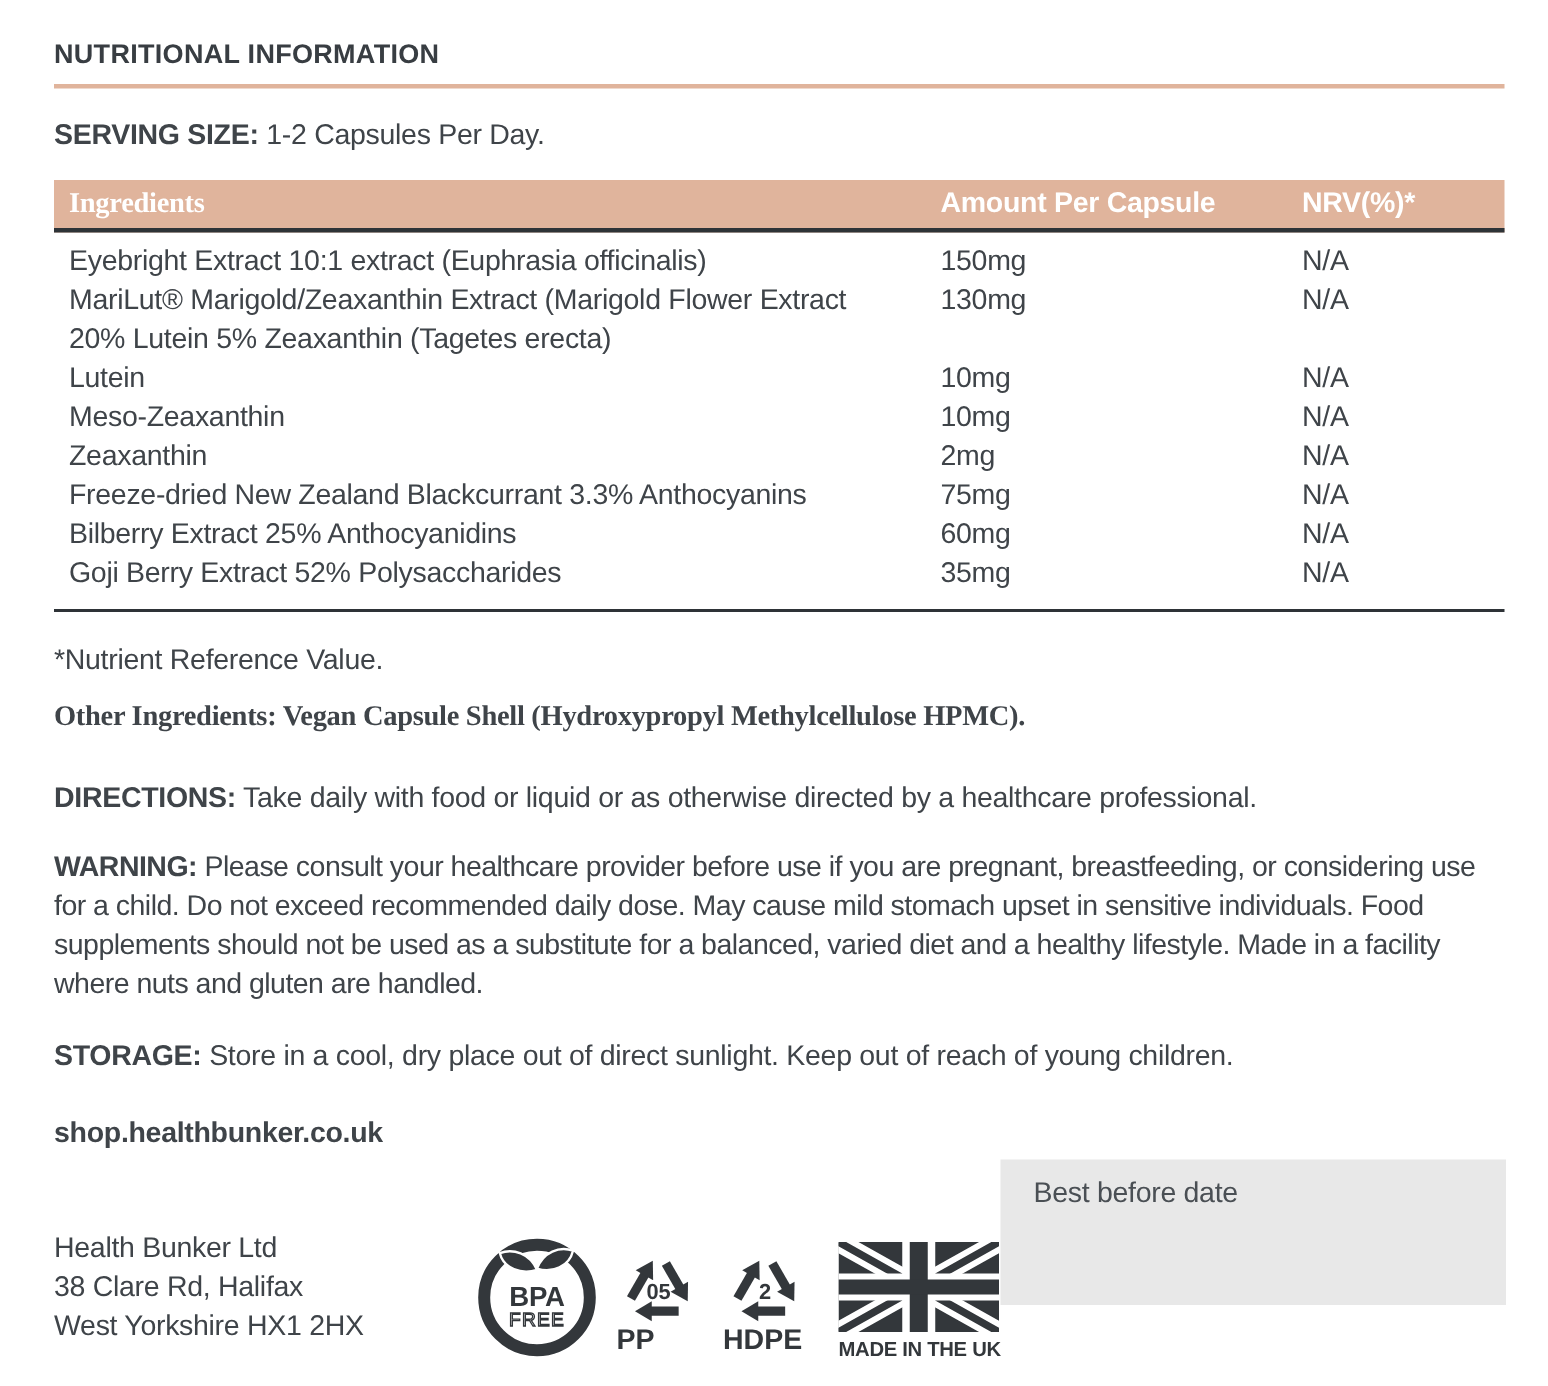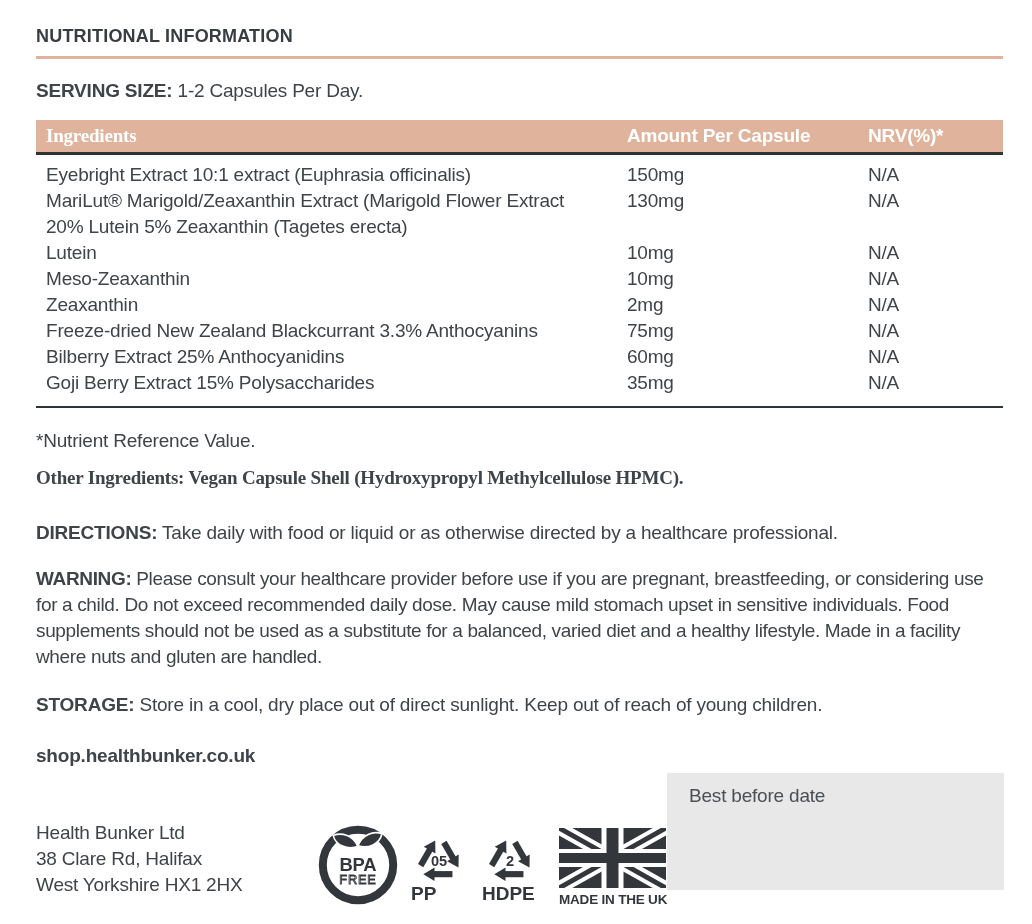--- a/index.html
+++ b/index.html
@@ -33,21 +33,21 @@
   .t-body{padding:7px 0 10px 0;border-bottom:2px solid var(--line-dark);}
   .t-row{display:grid;grid-template-columns:591px 241px 1fr;line-height:26px;}
   .t-row .c1{padding-left:10px;padding-right:35px;}
   .footnote{left:36px;top:430px;}
   .other-ing{left:36px;top:467px;font-weight:bold;font-family:Liberation Serif, serif;}
   .directions{left:36px;top:522px;width:980px;}
   .warning{left:36px;top:566px;width:972px;line-height:26px;letter-spacing:-0.35px;}
   .storage{left:36px;top:694px;width:980px;}
   .website{left:36px;top:745px;font-weight:bold;}
   .best-before{
-    left:667px;top:773px;width:337px;height:117px;background:var(--box-gray);
+    left:667px;top:773px;width:337px;height:97px;background:var(--box-gray);
     padding:12px 0 0 22px;color:#4a4f54;
   }
   .address{left:36px;top:820px;line-height:26px;}
   
   .badges{left:318px;top:816px;display:flex;align-items:flex-start;gap:13px;}
   .badge{display:flex;flex-direction:column;align-items:flex-start;}
   .badge-bpa{margin-top:9px;}
   .badge-recycle{margin-top:7px;width:58px;}
   .badge-flag{margin-top:12px;margin-left:6px;}
   .recycle-label{font-weight:bold;font-size:19px;color:var(--icon-dark);margin-top:-2px;letter-spacing:0;}
@@ -109,21 +109,21 @@
       <div class="c3">N/A</div>
     </div>
 
     <div class="t-row">
       <div class="c1">Bilberry Extract 25% Anthocyanidins</div>
       <div class="c2">60mg</div>
       <div class="c3">N/A</div>
     </div>
 
     <div class="t-row">
-      <div class="c1">Goji Berry Extract 15% Polysaccharides</div>
+      <div class="c1">Goji Berry Extract 52% Polysaccharides</div>
       <div class="c2">35mg</div>
       <div class="c3">N/A</div>
     </div>
   </div>
   </div>
 
   <div class="abs footnote">*Nutrient Reference Value.</div>
 
   <div class="abs other-ing">Other Ingredients: Vegan Capsule Shell (Hydroxypropyl Methylcellulose HPMC).</div>
 

